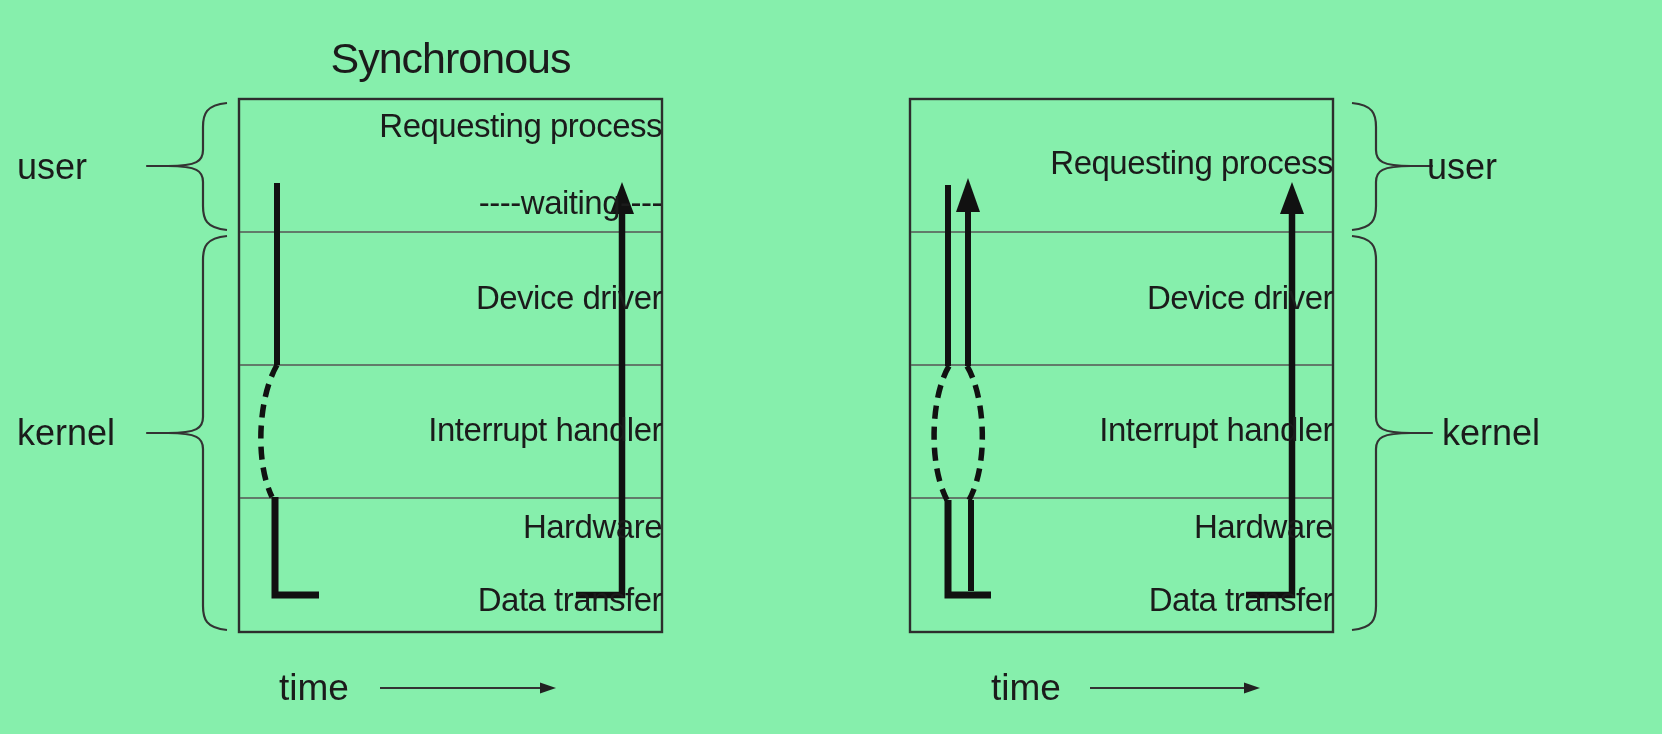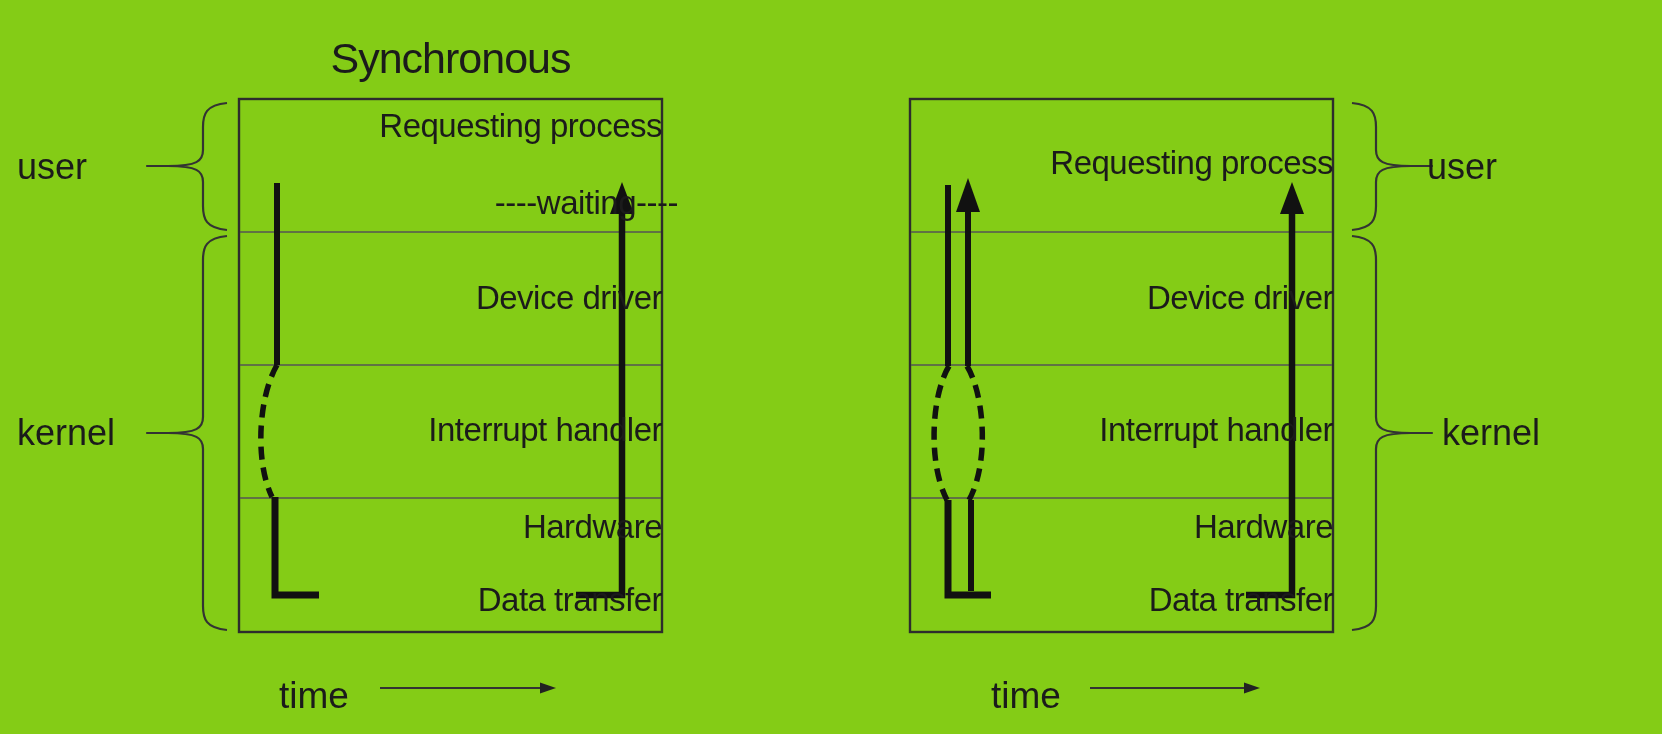--- a/index.html
+++ b/index.html
@@ -1,27 +1,27 @@
 <!DOCTYPE html>
 <html><head>
 <meta charset="utf-8">
 <style>
   html,body { margin:0; padding:0; background:#ffffff; }
   .stage {
     position:relative; width:1662px; height:734px;
-    background:#84cc16; overflow:hidden;
+    background:#86efac; overflow:hidden;
     font-family:"Liberation Sans", sans-serif;
     color:#1b1b1b;
   }
   .stage svg { position:absolute; left:0; top:0; }
   .lbl { position:absolute; color:#1b1b1b; white-space:nowrap; }
   .panel-title { width:423px; text-align:center; font-size:43px; line-height:52px; letter-spacing:-1px; }
   .row-lbl { width:423px; text-align:right; font-size:33px; line-height:40px; letter-spacing:-0.5px; }
   .side-lbl { width:120px; text-align:left; font-size:36px; line-height:42px; }
-  .time-lbl { width:120px; text-align:center; font-size:37px; line-height:42px;margin-top:8px; }
+  .time-lbl { width:120px; text-align:center; font-size:37px; line-height:42px; }
 </style>
 </head>
 <body>
 
 <div class="stage">
 
   <svg width="1662" height="734" viewBox="0 0 1662 734">
 
     <g>
       <rect x="239" y="99" width="423" height="533" fill="none" stroke="#2d2d2d" stroke-width="2.4"></rect>
@@ -73,21 +73,21 @@
     </g>
 
     <g>
       <line x1="1090" y1="688" x2="1246" y2="688" stroke="#333333" stroke-width="2"></line>
       <polygon points="1260,688 1244,682.5 1244,693.5" fill="#222222"></polygon>
     </g>
   </svg>
 
   <div class="lbl panel-title" style="left:239px; top:32px;">Synchronous</div>
   <div class="lbl row-lbl" style="left:239px; top:106px;">Requesting process</div>
-  <div class="lbl row-lbl" style="left:239px; top:183px;padding-left:16px;">----waiting----</div>
+  <div class="lbl row-lbl" style="left:239px; top:183px;">----waiting----</div>
   <div class="lbl row-lbl" style="left:239px; top:278px;">Device driver</div>
   <div class="lbl row-lbl" style="left:239px; top:410px;">Interrupt handler</div>
   <div class="lbl row-lbl" style="left:239px; top:507px;">Hardware</div>
   <div class="lbl row-lbl" style="left:239px; top:580px;">Data transfer</div>
   <div class="lbl side-lbl" style="left:17px; top:146px;">user</div>
   <div class="lbl side-lbl" style="left:17px; top:412px;">kernel</div>
   <div class="lbl time-lbl" style="left:254px; top:667px;">time</div>
 
   <div class="lbl row-lbl" style="left:910px; top:143px;">Requesting process</div>
   <div class="lbl row-lbl" style="left:910px; top:278px;">Device driver</div>

